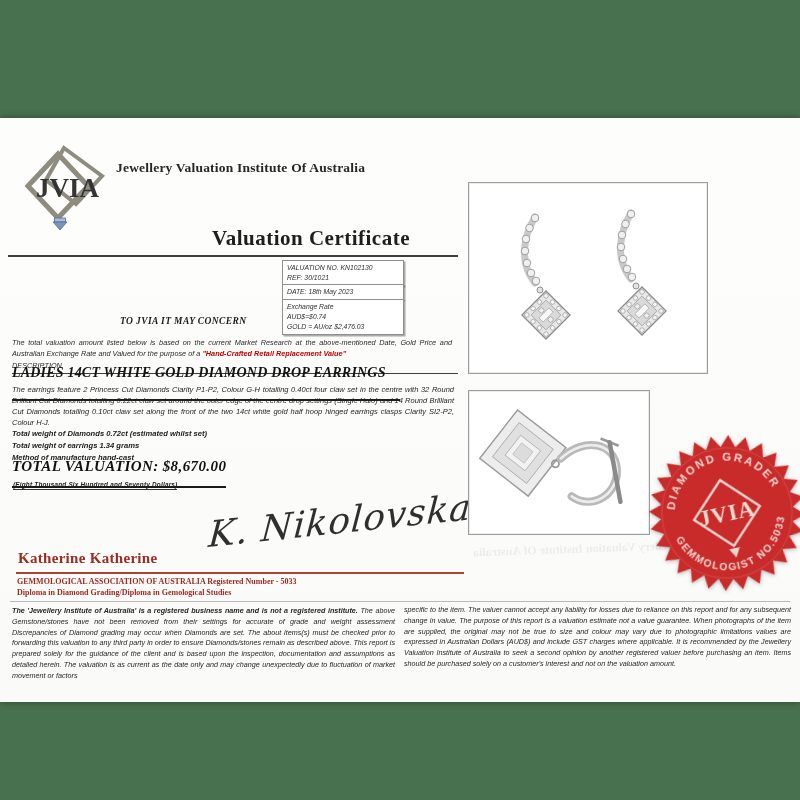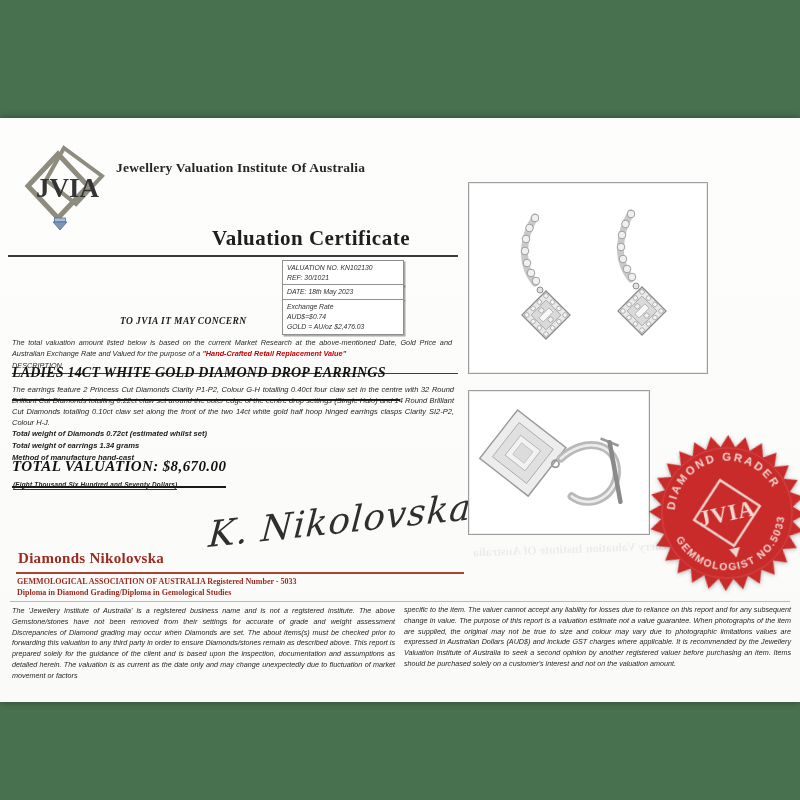--- a/index.html
+++ b/index.html
@@ -49,21 +49,21 @@
   #sig-name{left:18px;top:432px;font:bold 15px "Liberation Serif",serif;color:#9C2B21;letter-spacing:.3px}
   #sig-rule{left:16px;top:454px;width:448px;height:2px;background:#A84338}
   #cred-1{left:17px;top:459px;font:bold 8px "Liberation Serif",serif;color:#9C2B21}
   #cred-2{left:17px;top:470px;font:bold 8px "Liberation Serif",serif;color:#9C2B21}
 
   #divider{left:10px;top:483px;width:780px;height:1px;background:#b9b9b9}
   .disclaimer{position:absolute;font:italic 7.2px/1.5 "Liberation Sans",sans-serif;
               text-align:justify;color:#262626}
   #disc-left{left:12px;top:488px;width:383px}
   #disc-right{left:404px;top:487px;width:387px}
-  .disc-bold{font-weight:normal}
+  .disc-bold{font-weight:bold}
 
   .photo{position:absolute;background:#fff;border:1px solid #9c9c9c;
          box-shadow:inset 0 0 0 1px #ececec;padding:6px}
   #photo1{left:468px;top:64px;width:226px;height:178px}
   #photo2{left:468px;top:272px;width:168px;height:131px}
 
   #logo{left:24px;top:26px}
   #seal{left:648px;top:316px;width:158px;height:158px;transform:rotate(-12deg);
         filter:drop-shadow(0 1px 2px rgba(0,0,0,.3))}
 </style>
@@ -116,21 +116,21 @@
       <div>Total weight of earrings 1.34 grams</div>
       <div>Method of manufacture hand-cast</div>
     </div>
 
     <div id="total-valuation" class="abs">TOTAL VALUATION: $8,670.00</div>
     <div id="total-words" class="abs">(Eight Thousand Six Hundred and Seventy Dollars)</div>
 
     <div id="bleed-text" class="abs">Jewellery Valuation Institute Of Australia</div>
 
     <div id="sig-script" class="abs">K. Nikolovska</div>
-    <div id="sig-name" class="abs">Diamonds Nikolovska</div>
+    <div id="sig-name" class="abs">Katherine Katherine</div>
     <div id="sig-rule" class="abs"></div>
     <div id="cred-1" class="abs">GEMMOLOGICAL ASSOCIATION OF AUSTRALIA Registered Number - 5033</div>
     <div id="cred-2" class="abs">Diploma in Diamond Grading/Diploma in Gemological Studies</div>
 
     <div id="divider" class="abs"></div>
 
     <div id="disc-left" class="disclaimer">
       <span class="disc-bold">The 'Jewellery Institute of Australia' is a registered business name and is not a registered institute. </span><span>The above Gemstone/stones have not been removed from their settings for accurate of grade and weight assessment Discrepancies of Diamond grading may occur when Diamonds are set. The about items(s) must be checked prior to forwarding this valuation to any third party in order to ensure Diamonds/stones remain as described above. This report is prepared solely for the guidance of the client and is based upon the inspection, documentation and assumptions as detailed herein. The valuation is as current as the date only and may change unexpectedly due to fluctuation of market movement or factors</span>
     </div>
     <div id="disc-right" class="disclaimer">specific to the item. The valuer cannot accept any liability for losses due to reliance on this report and for any subsequent change in value. The purpose of this report is a valuation estimate not a value guarantee. When photographs of the item are supplied, the original may not be true to size and colour may vary due to photographic limitations values are expressed in Australian Dollars (AUD$) and include GST charges where applicable. It is recommended by the Jewellery Valuation Institute of Australia to seek a second opinion by another registered valuer before purchasing an item. Items should be purchased solely on a customer's interest and not on the valuation amount.</div>

